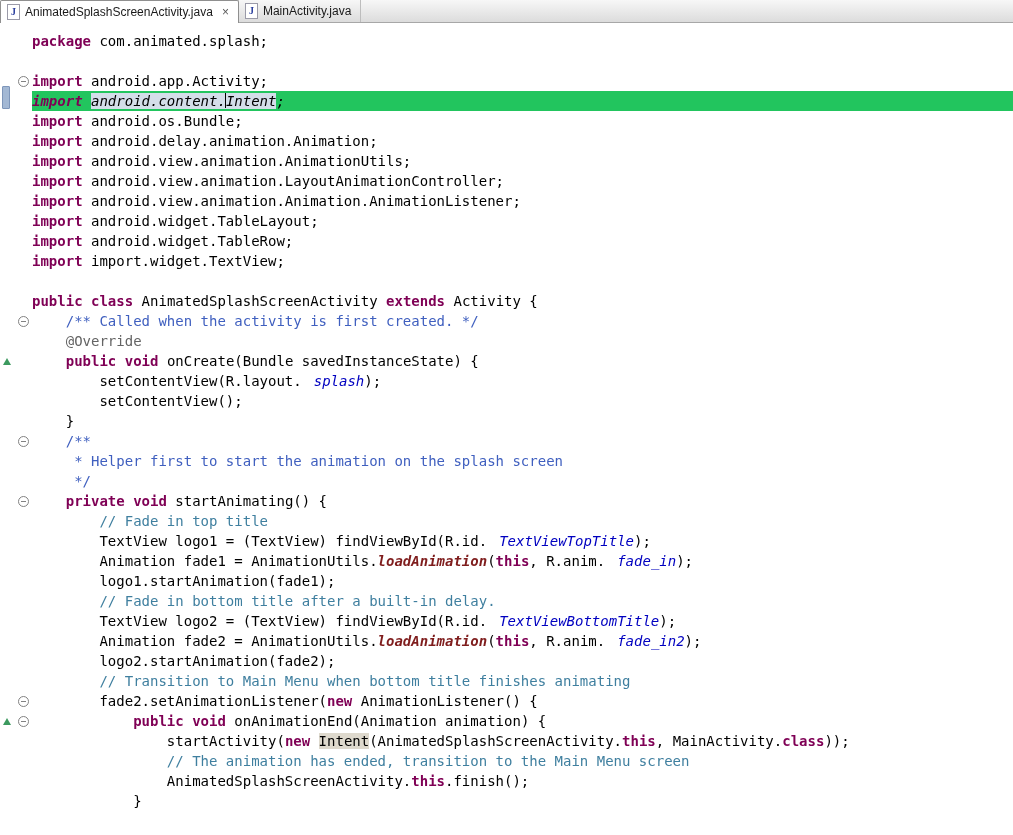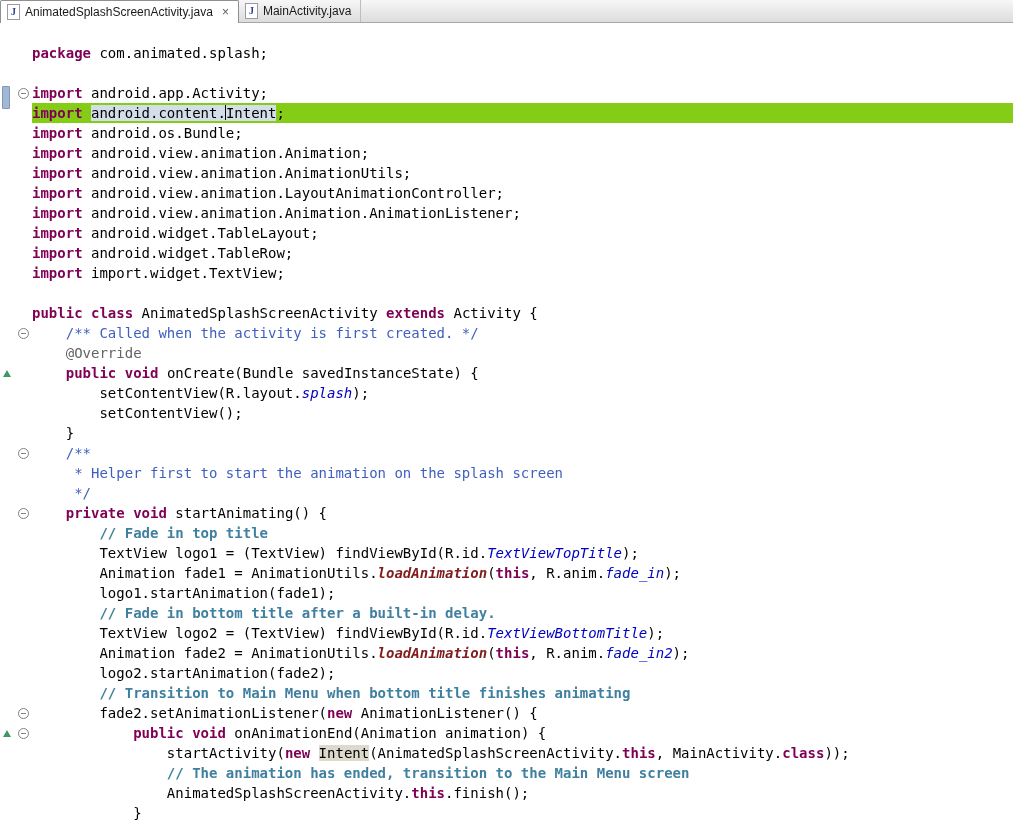--- a/index.html
+++ b/index.html
@@ -30,38 +30,38 @@
     display:inline-flex;align-items:center;justify-content:center;
     width:11px;height:14px;background:#fff;border:1px solid #9a9aa8;
     color:#2b3f9e;font-size:10px;font-weight:bold;line-height:1;
     font-family:"Liberation Serif",serif;
   }
   .tab-close{color:#5a5a5a;font-size:12px;margin-left:4px;line-height:1;}
 
   
   .editor{
     flex:1;position:relative;background:#fff;overflow:hidden;
-    padding-top:20px;box-sizing:border-box;
+    padding-top:8px;box-sizing:border-box;
   }
   .row{display:flex;height:20px;align-items:center;}
   .ruler-cell{flex:0 0 14px;height:100%;display:flex;align-items:center;justify-content:center;}
   .fold-cell{flex:0 0 18px;height:100%;display:flex;align-items:center;justify-content:center;}
   .code-cell{
     flex:1;height:100%;line-height:20px;white-space:pre;
     font-family:"DejaVu Sans Mono","Liberation Mono",monospace;
     font-size:14px;color:#000;
   }
-  .code-cell.hl{background:#84cc16;}
+  .code-cell.hl{background:#22c55e;font-style:italic;}
 
   
   .tk-k{color:#7f0055;font-weight:bold;}
   .tk-p{color:#000;}
   .tk-j{color:#3f5fbf;}
-  .tk-c{color:#3f7f9f;font-weight:bold;}
-  .tk-s{color:#0000c0;font-style:italic;}
+  .tk-c{color:#3f7f9f;}
+  .tk-s{color:#0000c0;font-style:italic;margin-left:12px;}
   .tk-m{color:#7f1d1d;font-weight:bold;font-style:italic;}
   .tk-a{color:#646464;}
   .tk-sel{background:#d4dee9;}
   .tk-occ{background:#ded9cd;}
   .tk-caret{display:inline-block;width:1px;height:15px;background:#000;vertical-align:-2px;margin-left:-1px;}
 
   
   .fold-minus{
     display:inline-block;width:9px;height:9px;border:1px solid #828282;
     border-radius:50%;background:#fff;position:relative;box-sizing:content-box;
@@ -122,21 +122,21 @@
           <span class="code-cell hl"><span class="tk-k">import</span><span class="tk-p"> </span><span class="tk-sel">android.content.</span><span class="tk-caret"></span><span class="tk-sel">Intent</span><span class="tk-p">;</span></span>
         </div>
         <div class="row">
           <span class="ruler-cell"></span>
           <span class="fold-cell"></span>
           <span class="code-cell"><span class="tk-k">import</span><span class="tk-p"> android.os.Bundle;</span></span>
         </div>
         <div class="row">
           <span class="ruler-cell"></span>
           <span class="fold-cell"></span>
-          <span class="code-cell"><span class="tk-k">import</span><span class="tk-p"> android.view.animation.Animation;</span></span>
+          <span class="code-cell"><span class="tk-k">import</span><span class="tk-p"> android.delay.animation.Animation;</span></span>
         </div>
         <div class="row">
           <span class="ruler-cell"></span>
           <span class="fold-cell"></span>
           <span class="code-cell"><span class="tk-k">import</span><span class="tk-p"> android.view.animation.AnimationUtils;</span></span>
         </div>
         <div class="row">
           <span class="ruler-cell"></span>
           <span class="fold-cell"></span>
           <span class="code-cell"><span class="tk-k">import</span><span class="tk-p"> android.view.animation.LayoutAnimationController;</span></span>

